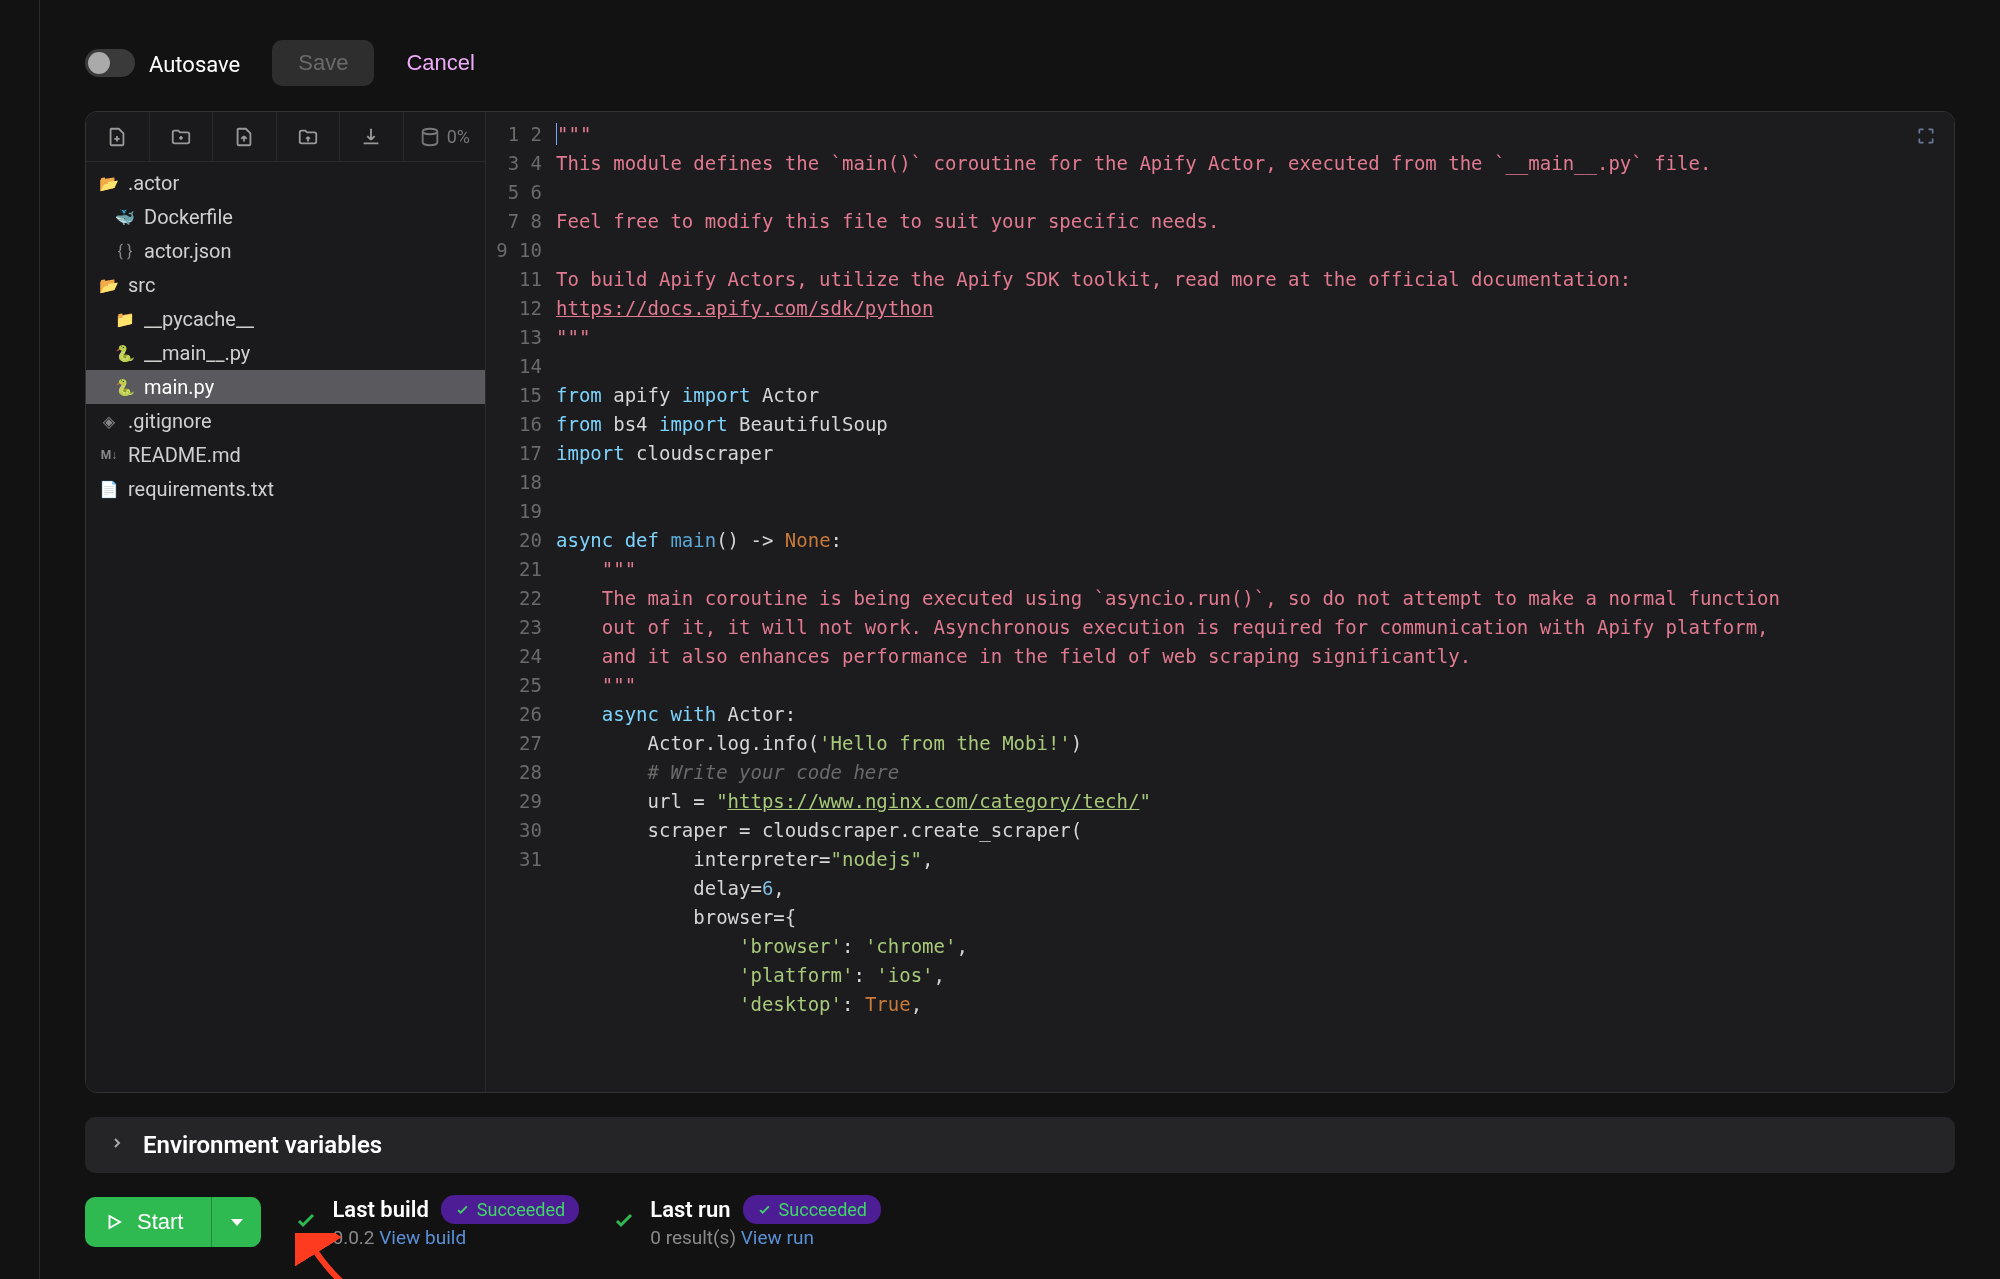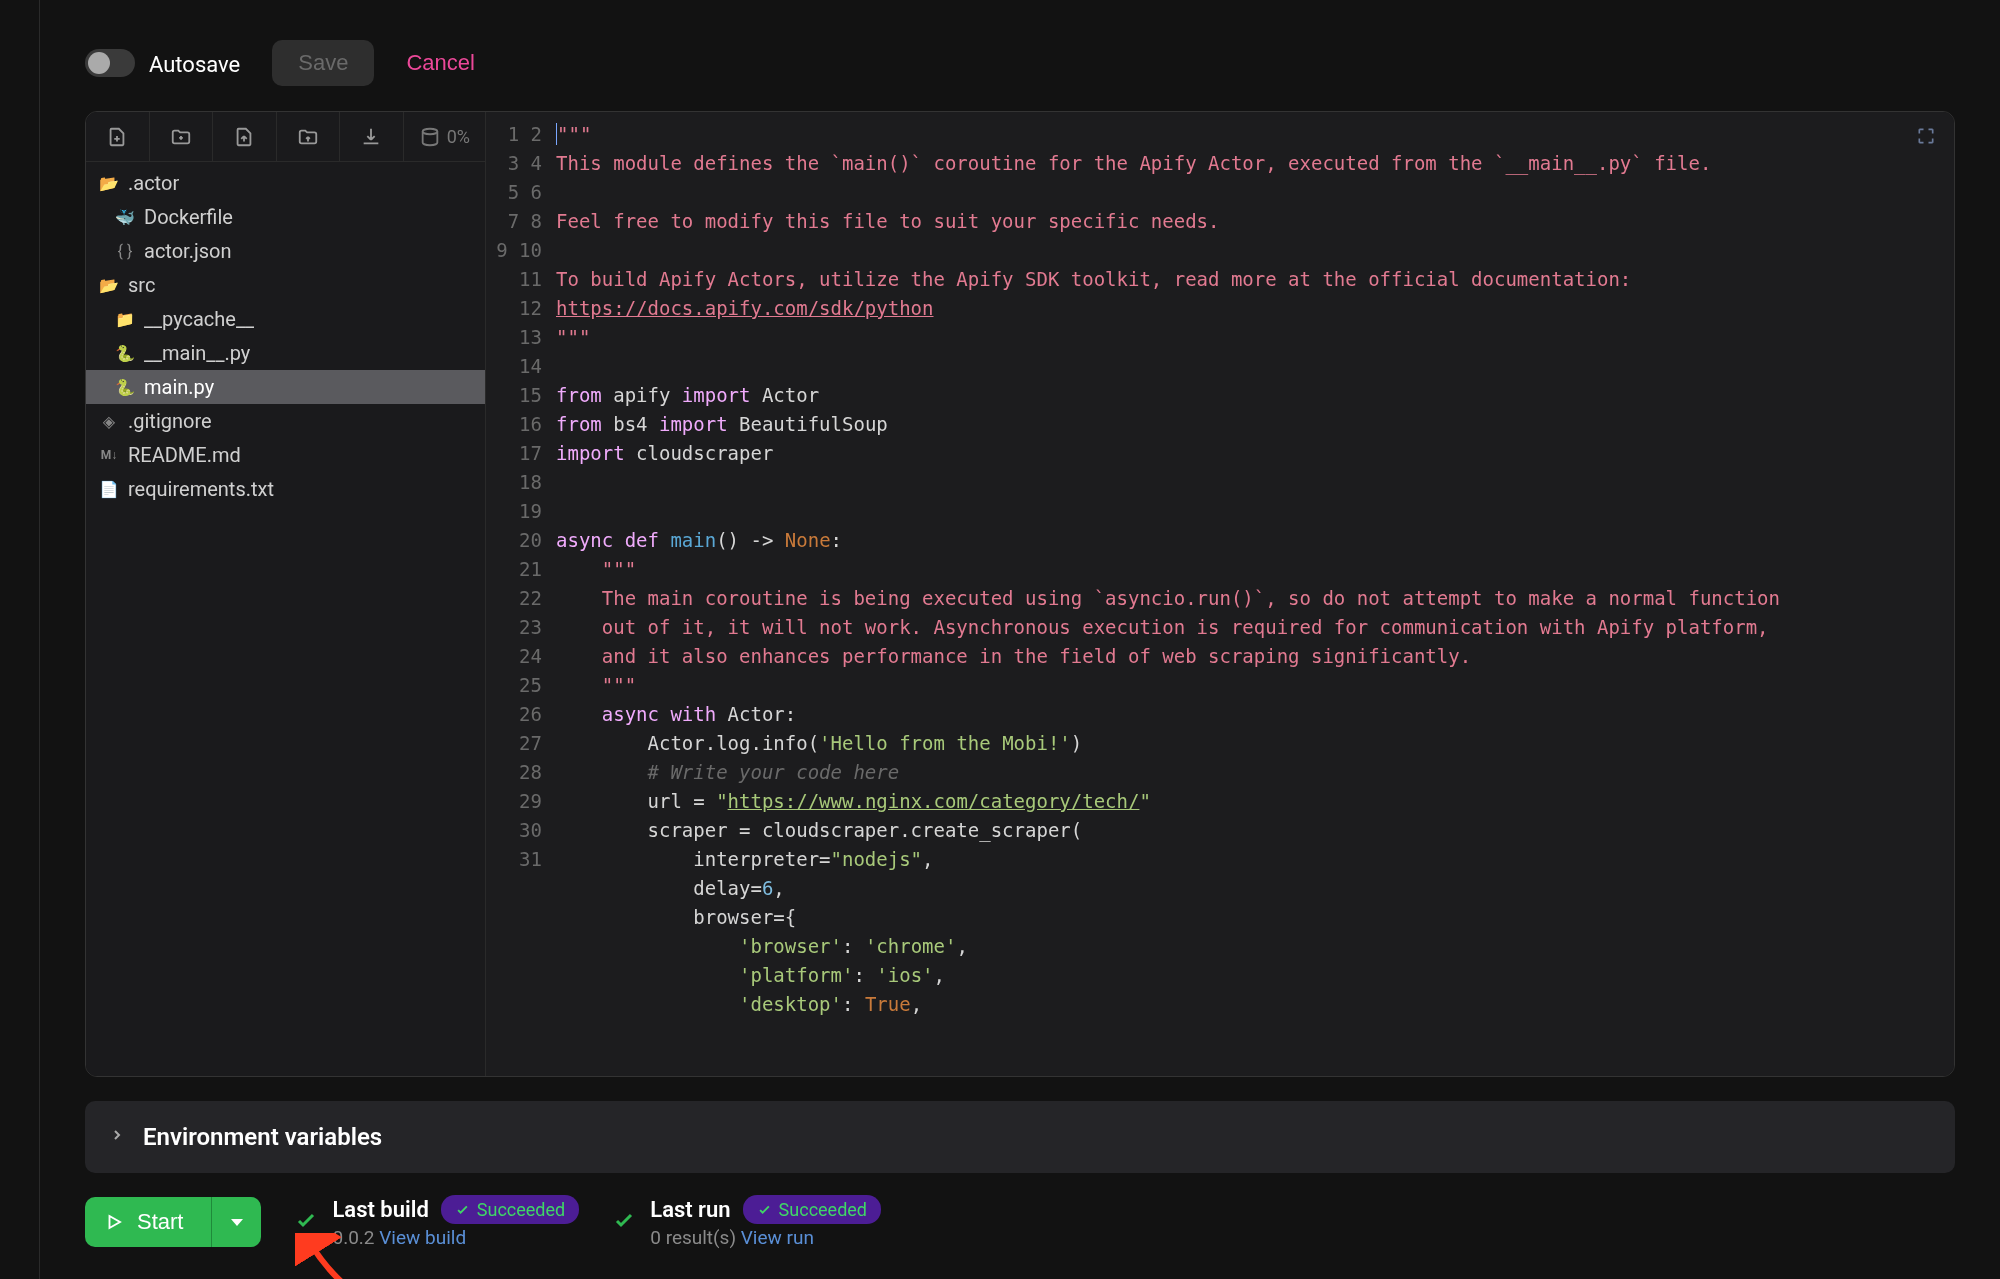--- a/index.html
+++ b/index.html
@@ -16,21 +16,21 @@
   .chev-down { width: 0; height: 0; border-left: 6px solid transparent; border-right: 6px solid transparent; border-top: 7px solid #fff; }
   .vdiv { width: 1px; height: 28px; background: #3a3a3a; margin: 0 4px; }
   .dl-btn { width: 34px; height: 34px; border: 2px solid #bbb; border-radius: 50%; display: flex; align-items: center; justify-content: center; cursor: pointer; }
   
   .topbar-right { display: flex; align-items: center; gap: 32px; }
   .toggle-wrap { display: flex; align-items: flex-end; gap: 14px; }
   .toggle { width: 50px; height: 28px; background: #3a3a3a; border-radius: 14px; position: relative; cursor: pointer; }
   .toggle-knob { width: 22px; height: 22px; background: #aaa; border-radius: 50%; position: absolute; top: 3px; left: 3px; }
   .toggle-label { color: #fff; font-size: 22px; }
   .save-btn { background: #2e2e2e; color: #6a6a6a; font-size: 22px; padding: 10px 26px; border-radius: 10px; border: none; cursor: not-allowed; }
-  .cancel-btn { color: #ec4899; font-size: 22px; background: none; border: none; cursor: pointer; }
+  .cancel-btn { color: #f0abfc; font-size: 22px; background: none; border: none; cursor: pointer; }
   
   .ide { display: flex; flex: 1; border: 1px solid #333; border-radius: 12px; overflow: hidden; min-height: 0; }
   
   .sidebar { width: 400px; background: #1a1a1c; border-right: 1px solid #2a2a2a; display: flex; flex-direction: column; }
   .sb-toolbar { display: flex; border-bottom: 1px solid #2a2a2a; height: 50px; }
   .sb-tool { flex: 1; display: flex; align-items: center; justify-content: center; border-right: 1px solid #2a2a2a; cursor: pointer; color: #999; }
   .sb-tool:last-child { border-right: none; flex: 1.3; font-size: 18px; color: #777; gap: 6px; }
   .sb-tool svg { width: 22px; height: 22px; }
   
   .file-tree { flex: 1; padding-top: 4px; font-size: 20px; overflow-y: auto; }
@@ -38,33 +38,33 @@
   .tree-row.depth1 { padding-left: 28px; }
   .tree-row.active { background: #5a5a5e; color: #fff; }
   .tree-icon { width: 22px; display: flex; align-items: center; justify-content: center; color: #888; font-size: 16px; }
   
   .editor { flex: 1; background: #1c1c1e; display: flex; position: relative; overflow: hidden; }
   .gutter { width: 70px; text-align: right; padding: 8px 14px 8px 0; color: #6a6a6a; font-family: "SF Mono", Menlo, Consolas, monospace; font-size: 19px; line-height: 29px; user-select: none; background: #1c1c1e; }
   .code { flex: 1; padding: 8px 0; font-family: "SF Mono", Menlo, Consolas, monospace; font-size: 19px; line-height: 29px; white-space: pre; color: #d6d6d6; overflow-x: hidden; }
   .fullscreen-btn { position: absolute; top: 14px; right: 18px; color: #6a7a9a; cursor: pointer; }
   
   .code .s-comment { color: #e27a91; }
-  .code .s-keyword { color: #f0abfc; }
+  .code .s-keyword { color: #7dd3fc; }
   .code .s-import-name { color: #d6d6d6; }
   .code .s-func { color: #5aa8d6; }
   .code .s-none { color: #c97a3a; }
   .code .s-string { color: #a8c97a; }
   .code .s-comment2 { color: #6a6a6a; font-style: italic; }
   .code .s-link { color: #e27a91; text-decoration: underline; }
   .code .s-link2 { color: #a8c97a; text-decoration: underline; }
   .code .s-num { color: #7fbde0; }
   .code .s-bool { color: #c97a3a; }
   .code .cursor { border-left: 2px solid #7aa7ff; margin-left:-1px; }
   
-  .env-bar { margin-top: 24px; background: #252528; border-radius: 10px; height: 72px; display: flex; align-items: center; padding: 0 24px; gap: 18px; cursor: pointer; }
+  .env-bar { margin-top: 24px; background: #252528; border-radius: 10px; height: 56px; display: flex; align-items: center; padding: 0 24px; gap: 18px; cursor: pointer; }
   .env-chevron { color: #aaa; }
   .env-label { font-size: 24px; font-weight: 600; color: #fff; }
   
   .footer { margin-top: 22px; display: flex; align-items: center; gap: 33px; position: relative; }
   .start-group { display: flex; }
   .start-btn { background: #2fb951; color: #fff; font-size: 22px; font-weight: 500; padding: 12px 28px 12px 20px; border: none; border-radius: 10px 0 0 10px; display: flex; align-items: center; gap: 14px; cursor: pointer; }
   .start-caret { background: #2fb951; width: 50px; border: none; border-left: 1px solid #1f8a3a; border-radius: 0 10px 10px 0; display: flex; align-items: center; justify-content: center; cursor: pointer; }
   .start-caret .chev-down { border-top-color: #fff; }
   
   .status-block { display: flex; align-items: center; gap: 14px; }

